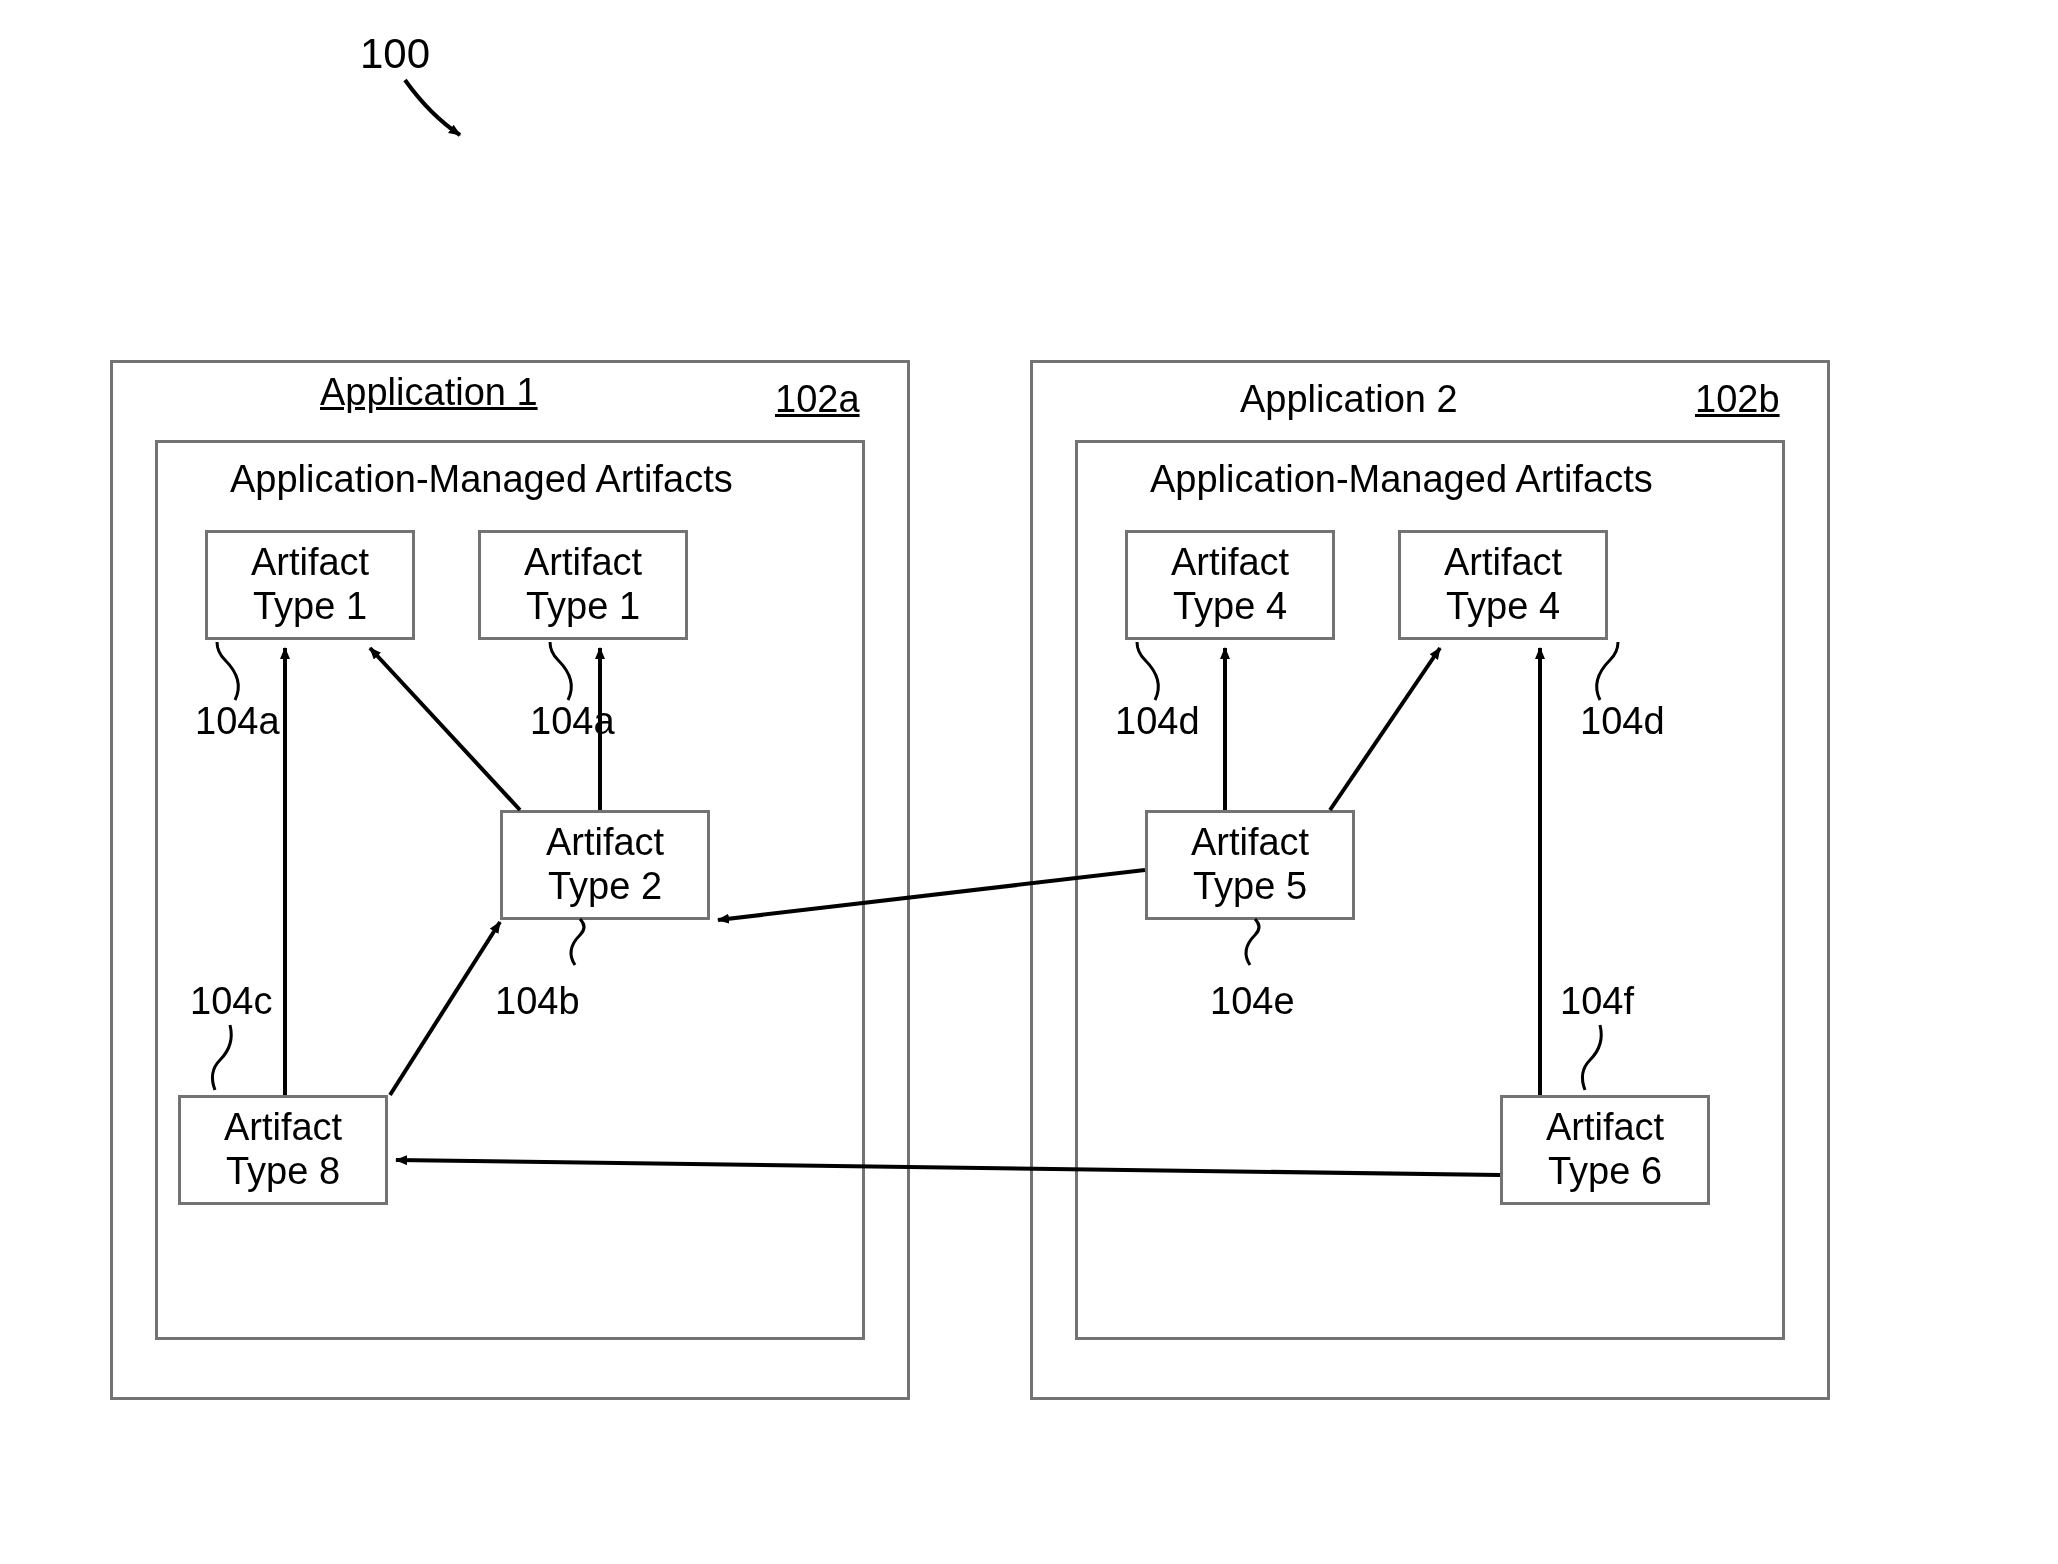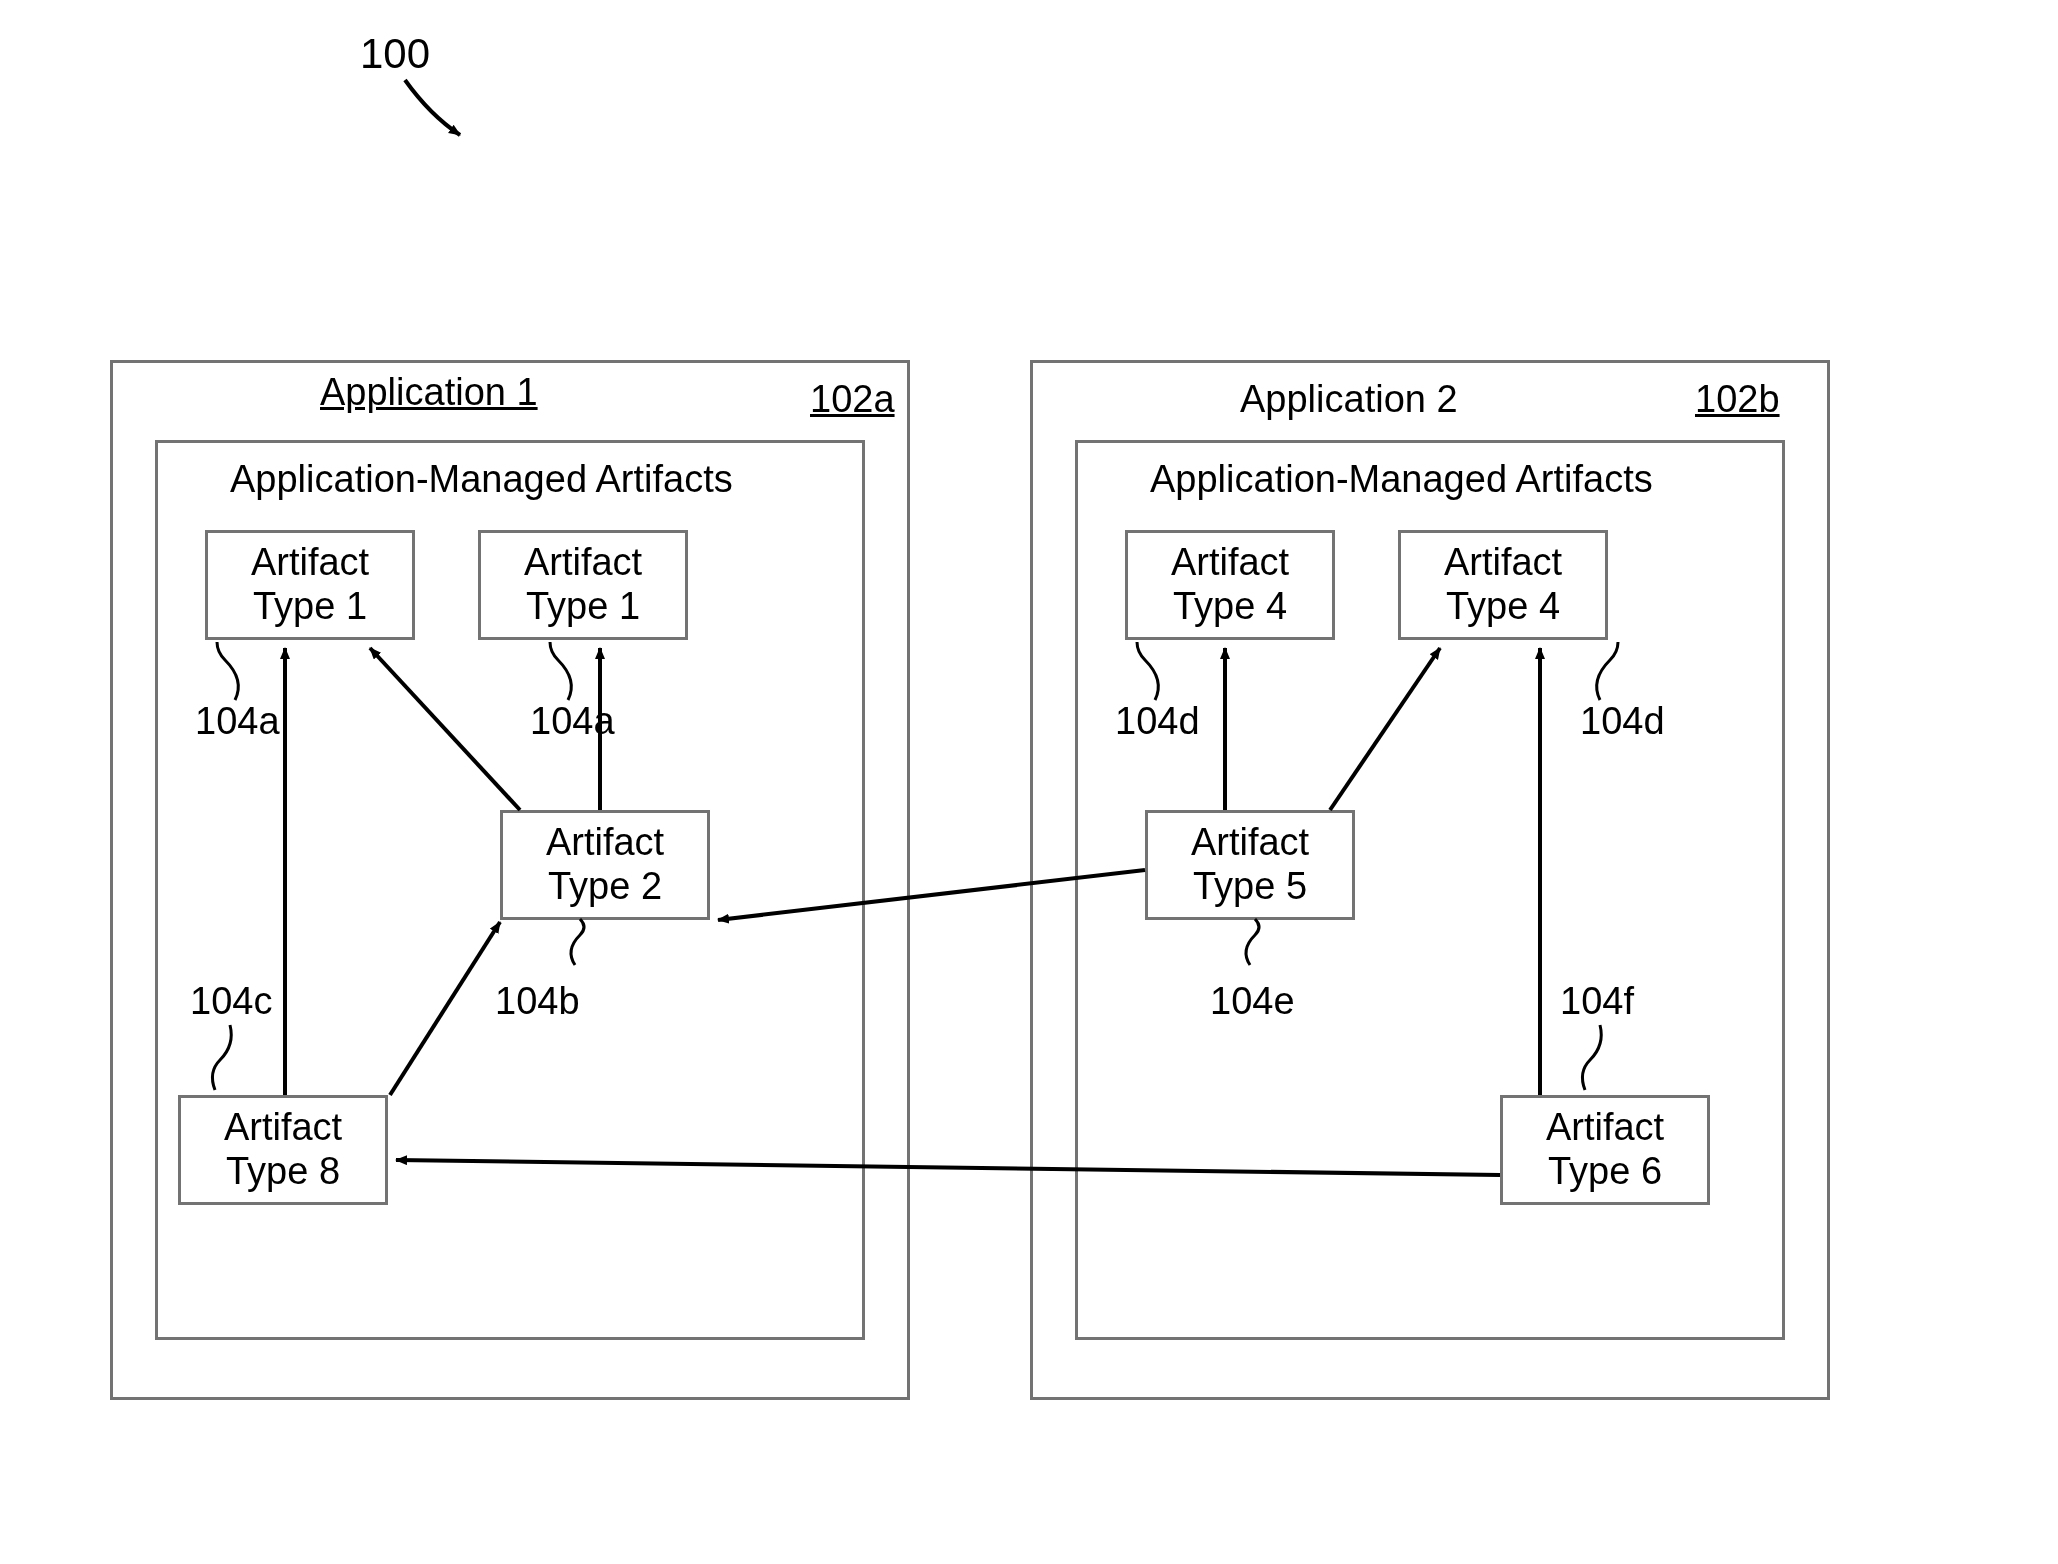--- a/index.html
+++ b/index.html
@@ -53,21 +53,21 @@
 </style>
 </head>
 <body>
 
 <div class="stage">
 
   <div class="label" style="left:360px; top:30px; font-size:42px;">100</div>
 
   <div class="box" style="left:110px; top:360px; width:800px; height:1040px;"></div>
   <div class="label" style="left:320px; top:371px;text-decoration:underline;">Application 1</div>
-  <div class="label ref" style="left:775px; top:378px;margin-left:35px;">102a</div>
+  <div class="label ref" style="left:775px; top:378px;">102a</div>
 
   <div class="box" style="left:155px; top:440px; width:710px; height:900px;"></div>
   <div class="label" style="left:230px; top:458px;">Application-Managed Artifacts</div>
 
   <div class="box artifact" style="left:205px; top:530px; width:210px; height:110px;">
     <span>
       <span>Artifact</span><br>
       <span>Type 1</span>
     </span>
   </div>

